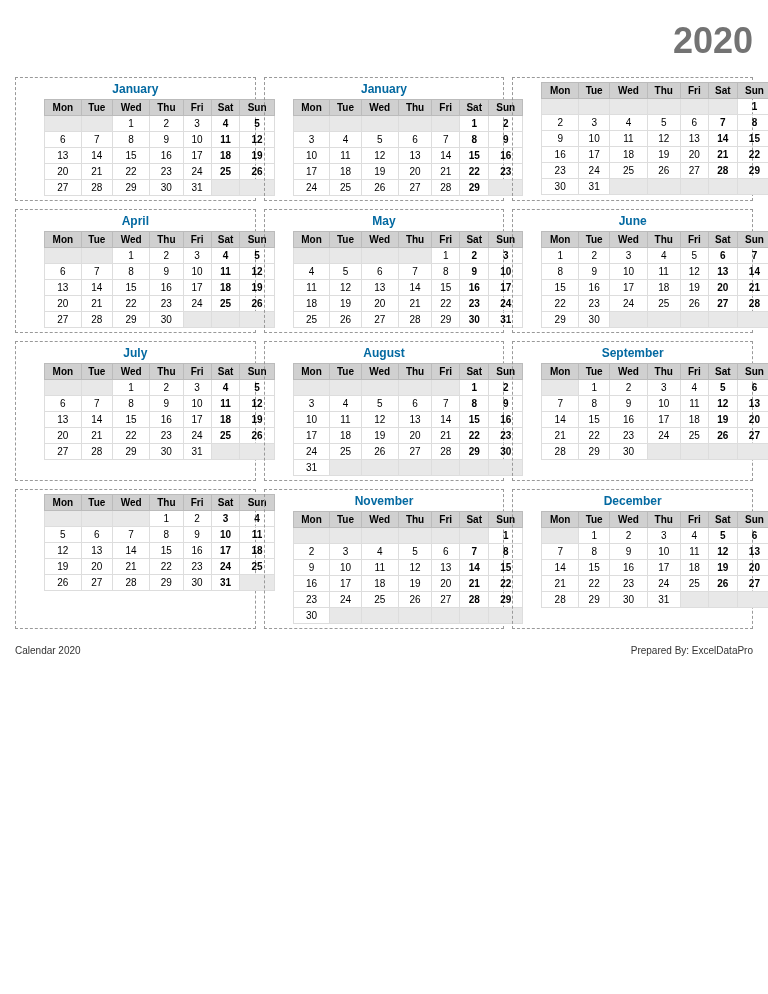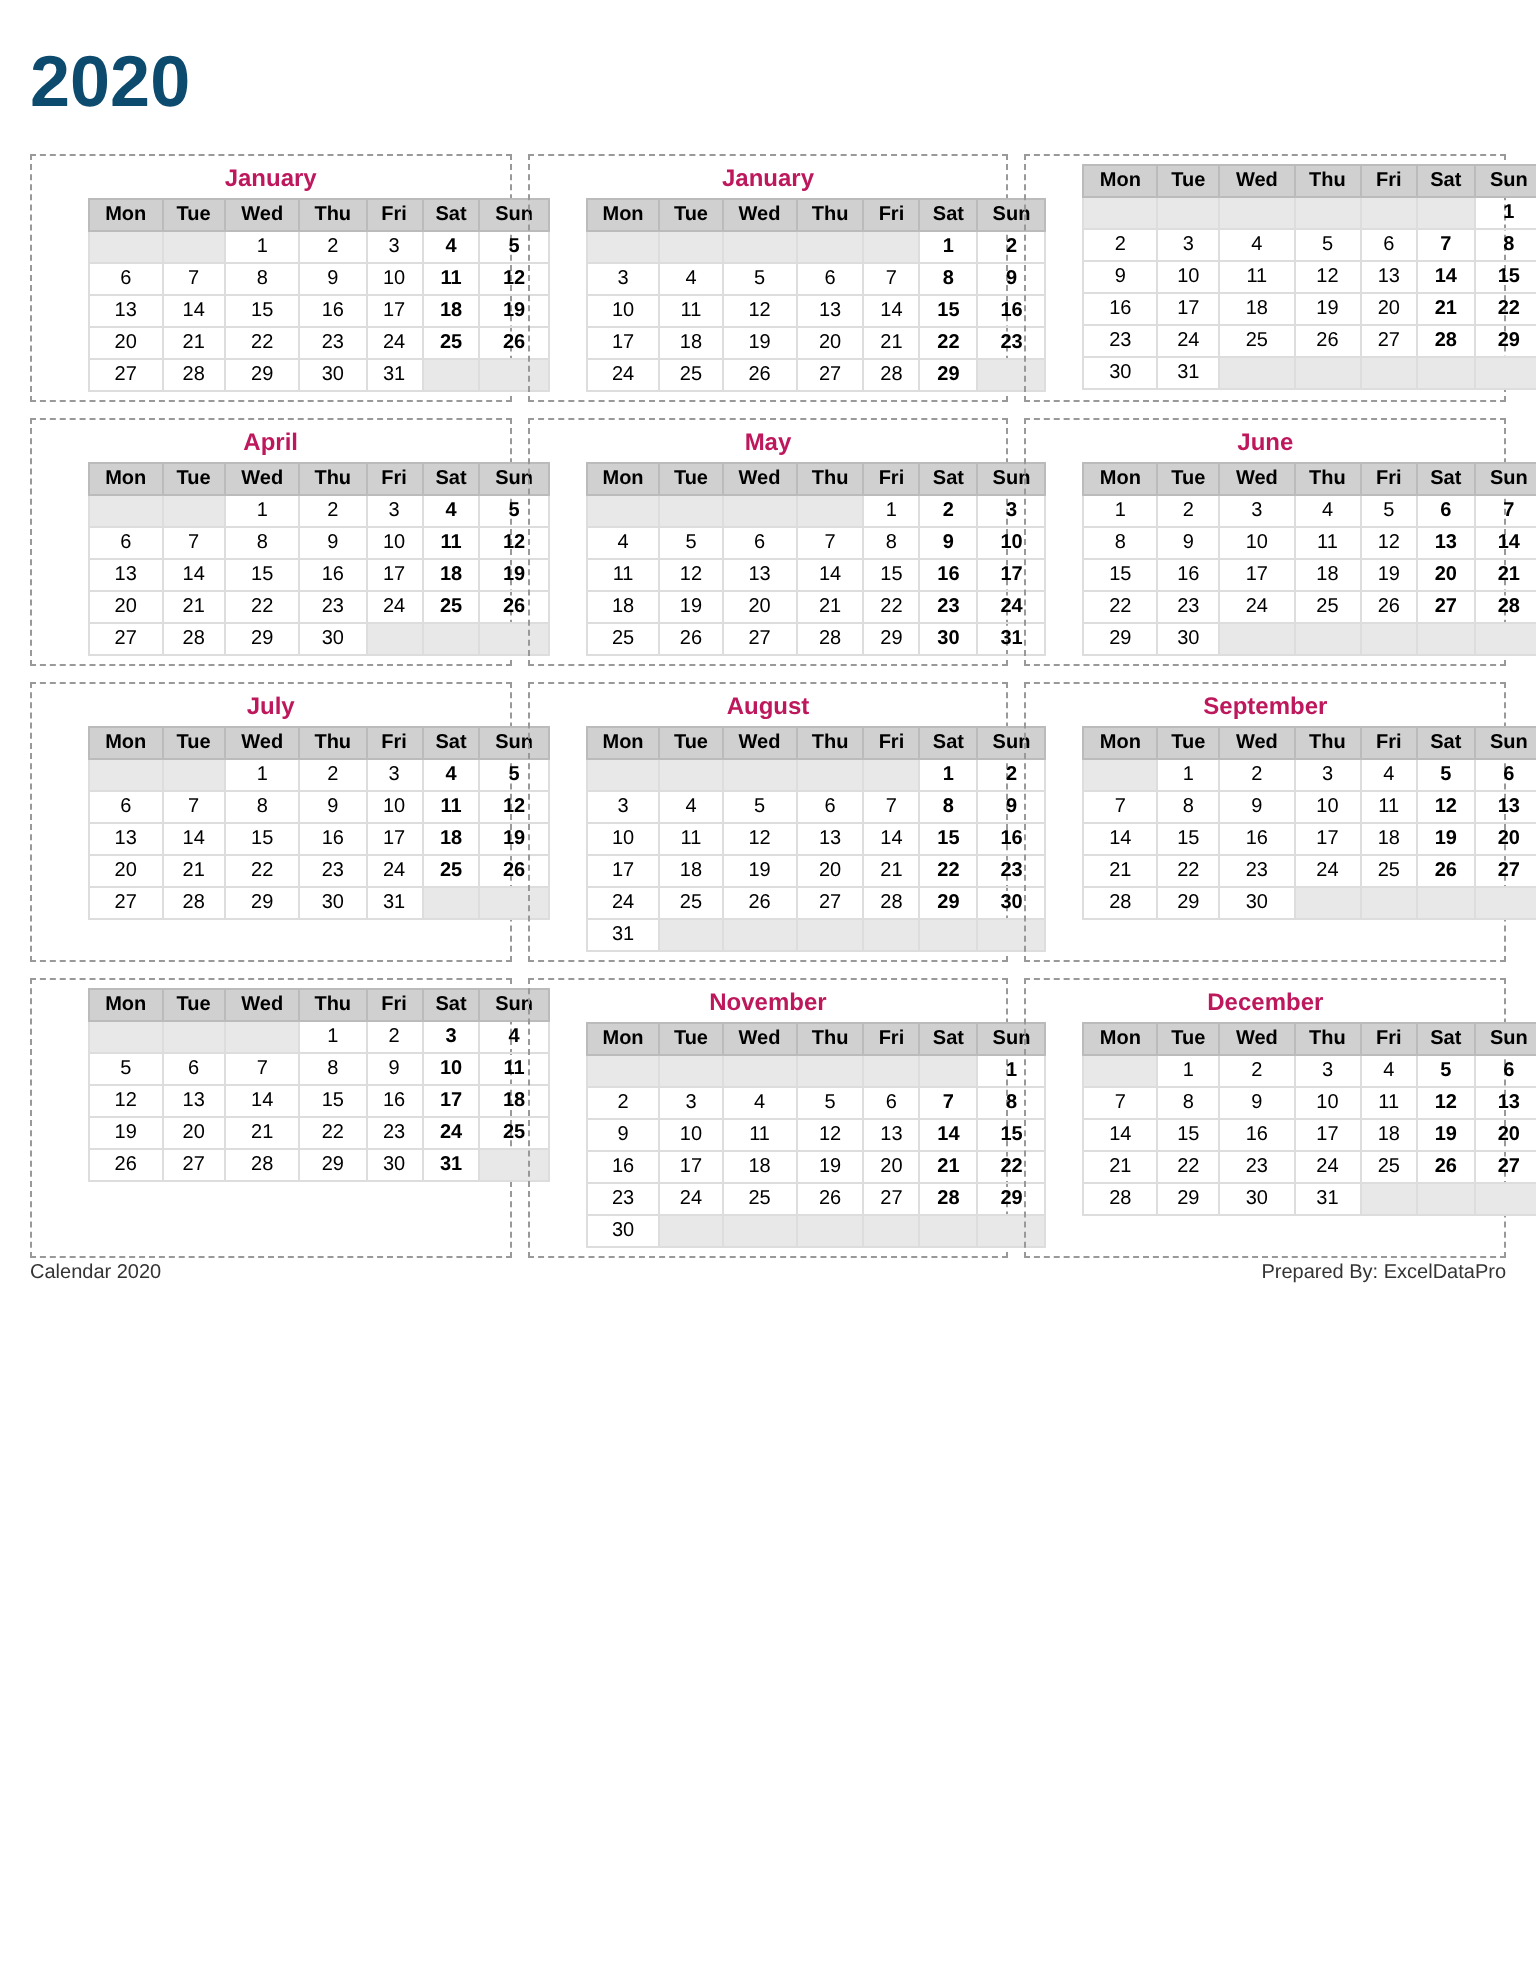--- a/index.html
+++ b/index.html
@@ -5,41 +5,41 @@
     * { box-sizing: border-box; margin: 0; padding: 0; }
     body {
       font-family: Arial, sans-serif;
       background: #fff;
       width: 768px;
       min-height: 994px;
       padding: 10px 15px;
       font-size: 11px;
     }
     h1 {
-      text-align: left;
+      text-align: right;
       font-size: 36px;
       font-weight: bold;
       margin: 10px 0 15px 0;
-      color: #0c4a6e;
+      color: #737373;
     }
     .calendar-grid {
       display: grid;
       grid-template-columns: repeat(3, 1fr);
       gap: 8px;
     }
     .month-block {
       border: 1px dashed #999;
       padding: 4px;
     }
     .month-title {
       text-align: center;
       font-weight: bold;
       font-size: 12px;
       margin-bottom: 3px;
-      color: #be185d;
+      color: #0369a1;
     }
     table {
       width: 100%;
       border-collapse: collapse;
       margin-left: 24px;
     }
     thead tr th {
       background: #d0d0d0;
       text-align: center;
       font-weight: bold;
@@ -57,21 +57,21 @@
     }
     tbody tr td.empty {
       background: #e8e8e8;
     }
     tbody tr td.sat, tbody tr td.sun {
       font-weight: bold;
     }
     .footer {
       display: flex;
       justify-content: space-between;
-      margin-top: 2px;
+      margin-top: 16px;
       font-size: 10px;
       color: #333;
     }
   </style>
 </head>
 <body>
 
 <h1>2020</h1>
 
 <div class="calendar-grid">

